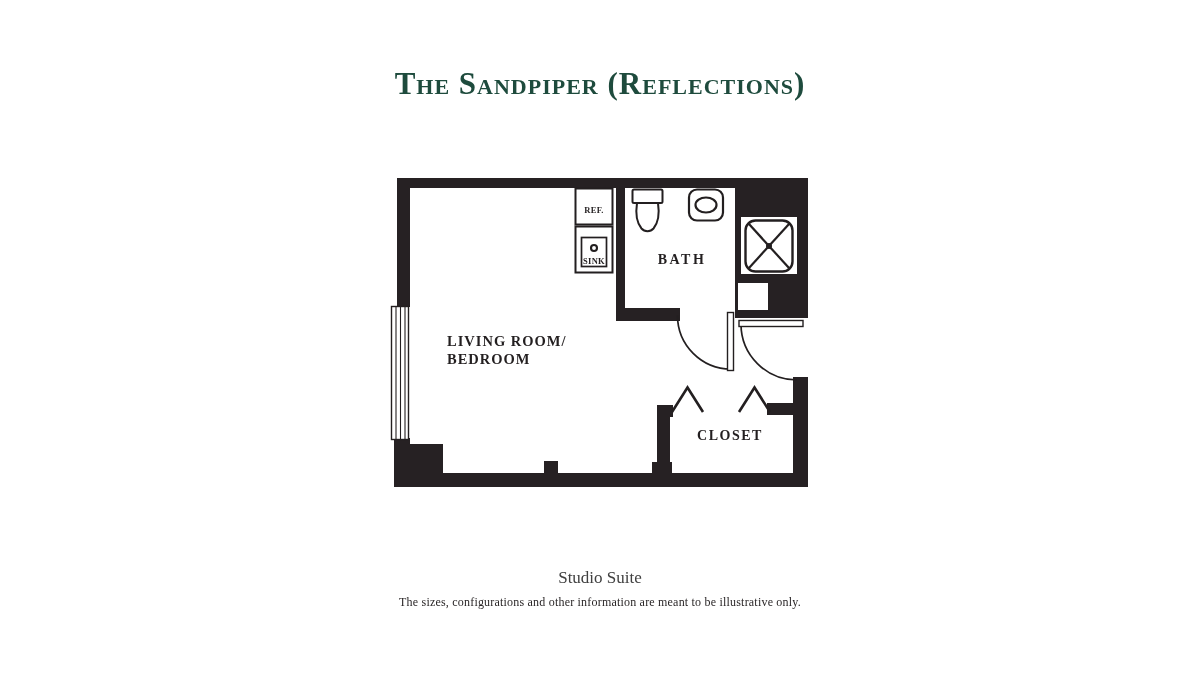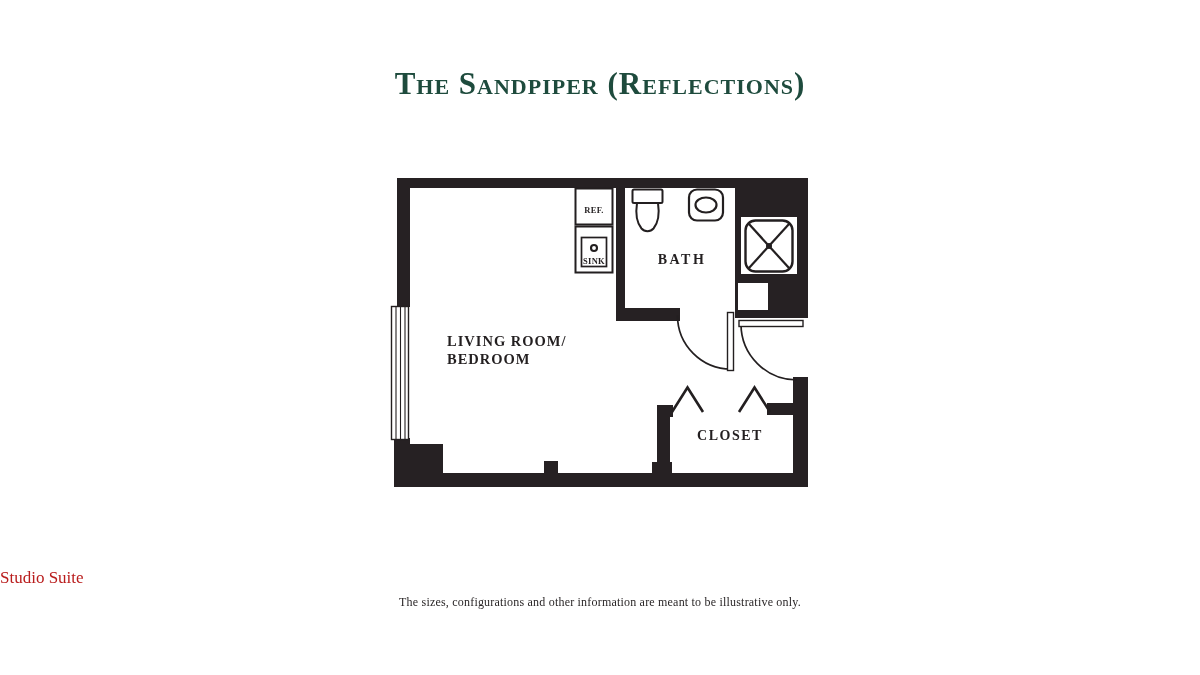--- a/index.html
+++ b/index.html
@@ -1,22 +1,22 @@
 <!DOCTYPE html>
 <html><head>
 <meta charset="utf-8">
 <style>
   html,body{margin:0;padding:0;background:#ffffff;}
   #stage{position:relative;width:1200px;height:675px;background:#ffffff;overflow:hidden;
          font-family:"Liberation Serif", serif;padding-left:16px;}
   .title{position:absolute;left:0;top:66px;width:1200px;text-align:center;
          font-size:31px;font-weight:bold;font-variant:small-caps;letter-spacing:1px;
          color:#1e4b3d;}
-  .suite{position:absolute;left:0;top:568px;width:1200px;text-align:left;
-         font-size:17px;color:#b91c1c;}
+  .suite{position:absolute;left:0;top:568px;width:1200px;text-align:center;
+         font-size:17px;color:#404040;}
   .disclaimer{position:absolute;left:0;top:595px;width:1200px;text-align:center;
          font-size:12px;letter-spacing:0.2px;color:#2a2627;}
   svg{position:absolute;left:0;top:0;}
   .ln{stroke:#231f20;fill:#ffffff;}
   .arc{stroke:#231f20;fill:none;}
   .chev{stroke:#231f20;fill:none;stroke-linejoin:miter;}
   .lbl{fill:#231f20;font-family:"Liberation Serif", serif;font-weight:bold;}
 </style>
 </head>
 <body>

